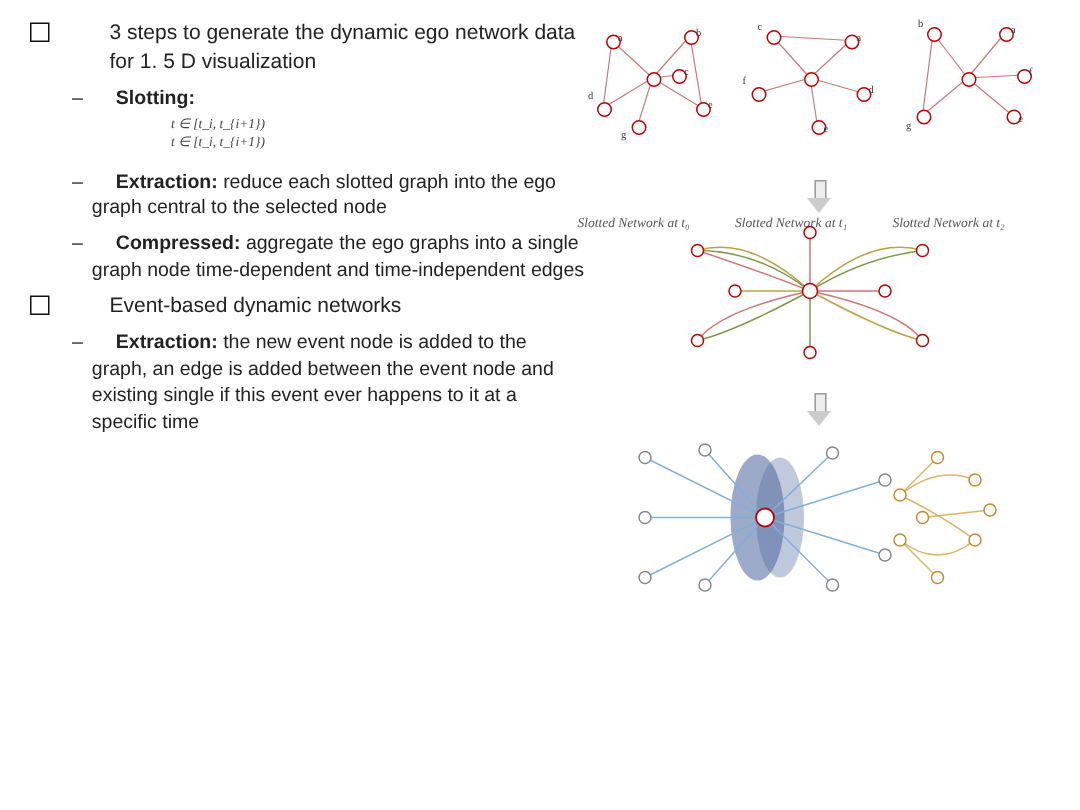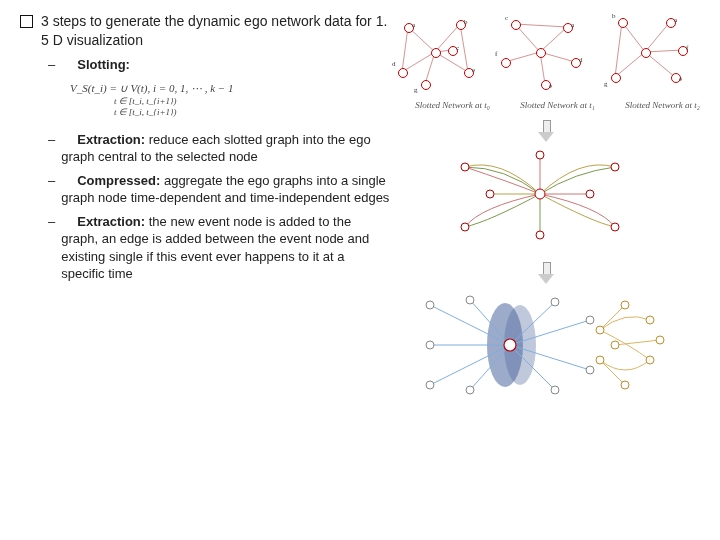--- a/index.html
+++ b/index.html
@@ -32,20 +32,21 @@
     font-size: 14px;
   }
   .right {
     width: 310px;
     position: relative;
   }
   .bullet {
     display: flex;
     margin: 0 0 6px 0;
     line-height: 1.35;
+    gap: 32px;
   }
   .bullet .mk {
     width: 11px; height: 11px;
     border: 1.5px solid #111;
     margin: 3px 8px 0 0;
     flex-shrink: 0;
   }
   .sub {
     display: flex;
     margin: 6px 0 6px 28px;
@@ -88,21 +89,22 @@
   }
   .mini-graph svg.edges {
     position: absolute; left:0; top:0; width:100%; height:100%;
   }
   .caption {
     position:absolute;
     font-size: 9px;
     font-style: italic;
     font-family:"Times New Roman", serif;
     color:#555;
-    text-align:right;
+    text-align:left;
+    margin-top:43px;
   }
   .arrow-down {
     position:absolute;
     width:16px; height:22px;
   }
   .arrow-down::before {
     content:"";
     position:absolute;
     left:5px; top:0; width:6px; height:12px;
     background:#eee;
@@ -142,39 +144,42 @@
         <span class="mk"></span>
         <span>3 steps to generate the dynamic ego network data for 1. 5 D visualization</span>
       </div>
 
       <div class="sub">
         <span class="dash">–</span>
         <span><span class="bold">Slotting:</span></span>
       </div>
 
       <div class="formula-block">
-        <div class="formula-line">V_S(t_i) =  ∪  V(t),   i = 0, 1, ⋯ , k − 1</div>
         <div class="formula-line" style="font-size:9px;margin-left:44px;margin-top:-4px;">t ∈ [t_i, t_{i+1})</div>
         <div class="formula-line" style="font-size:9px;margin-left:44px;margin-top:-4px;">t ∈ [t_i, t_{i+1})</div>
       </div>
 
       <div class="sub">
         <span class="dash">–</span>
         <span>
           <span class="bold">Extraction:</span><span> reduce each slotted graph into the ego graph central to the selected node</span>
         </span>
       </div>
 
       <div class="sub">
         <span class="dash">–</span>
         <span>
           <span class="bold">Compressed:</span><span> aggregate the ego graphs into a single graph node time-dependent and time-independent edges</span>
         </span>
       </div>
 
+      <div class="bullet" style="margin-top:6px">
+        <span class="mk"></span>
+        <span>Event-based dynamic networks</span>
+      </div>
 
       <div class="sub">
         <span class="dash">–</span>
         <span>
           <span class="bold">Extraction:</span><span> the new event node is added to the graph, an edge is added between the event node and existing single if this event ever happens to it at a specific time</span>
         </span>
       </div>
     </div>
 
     <div class="right">

